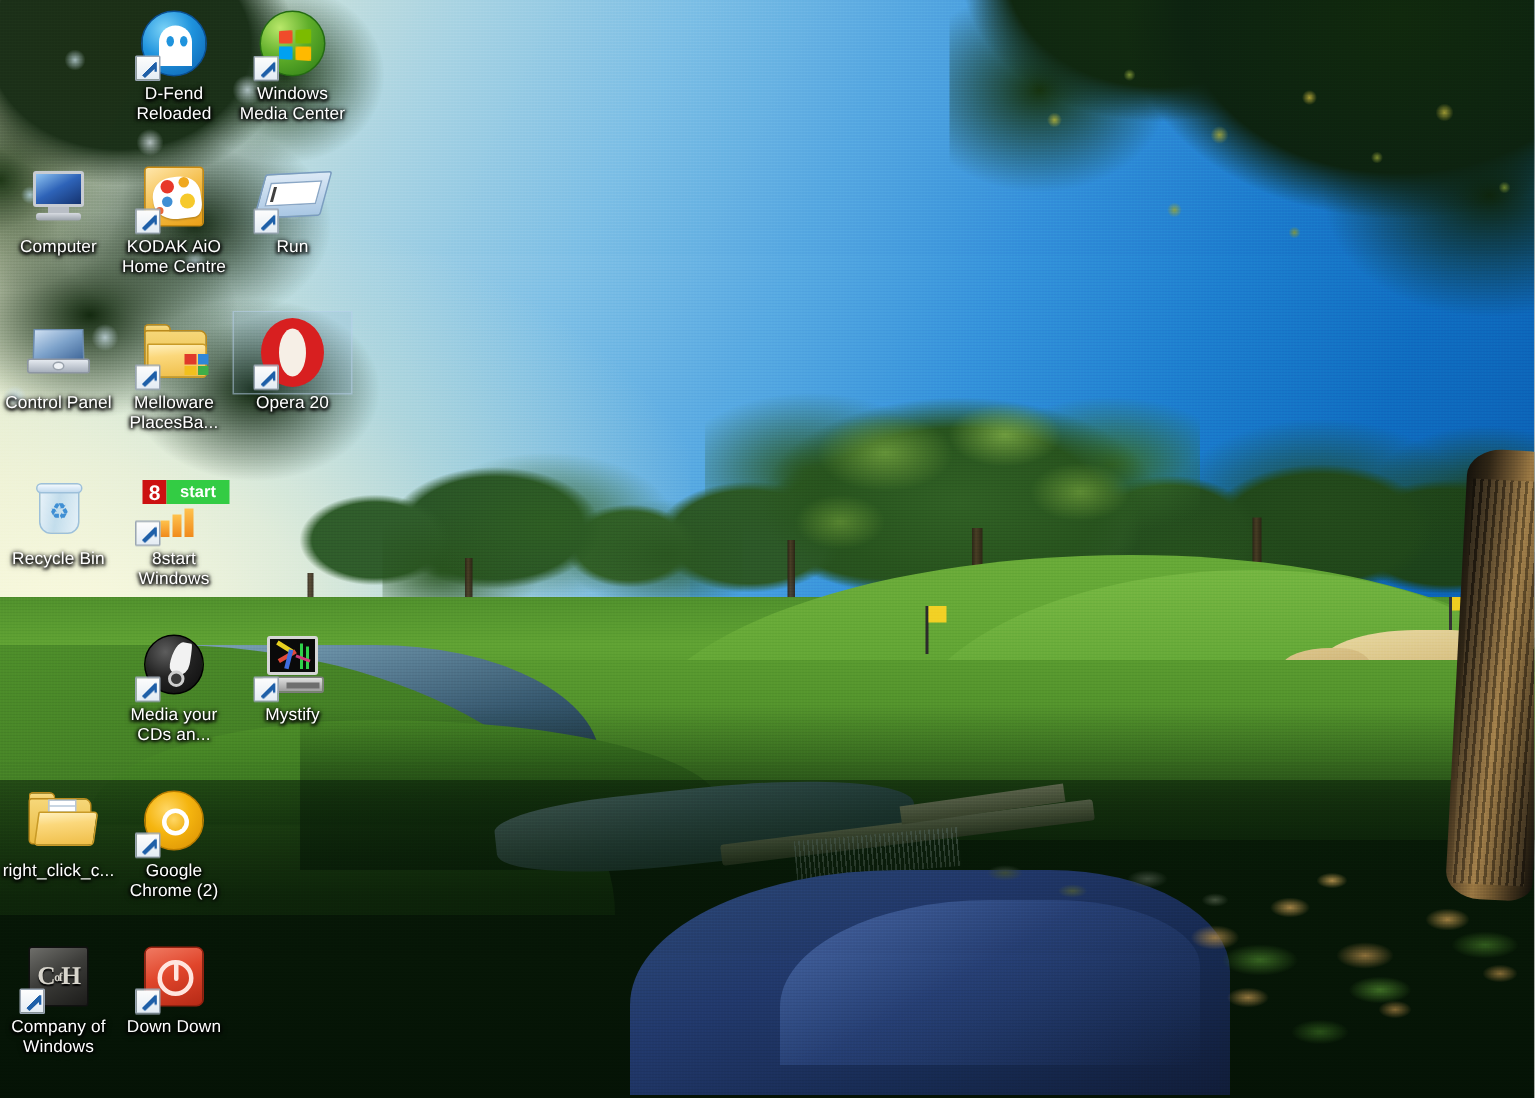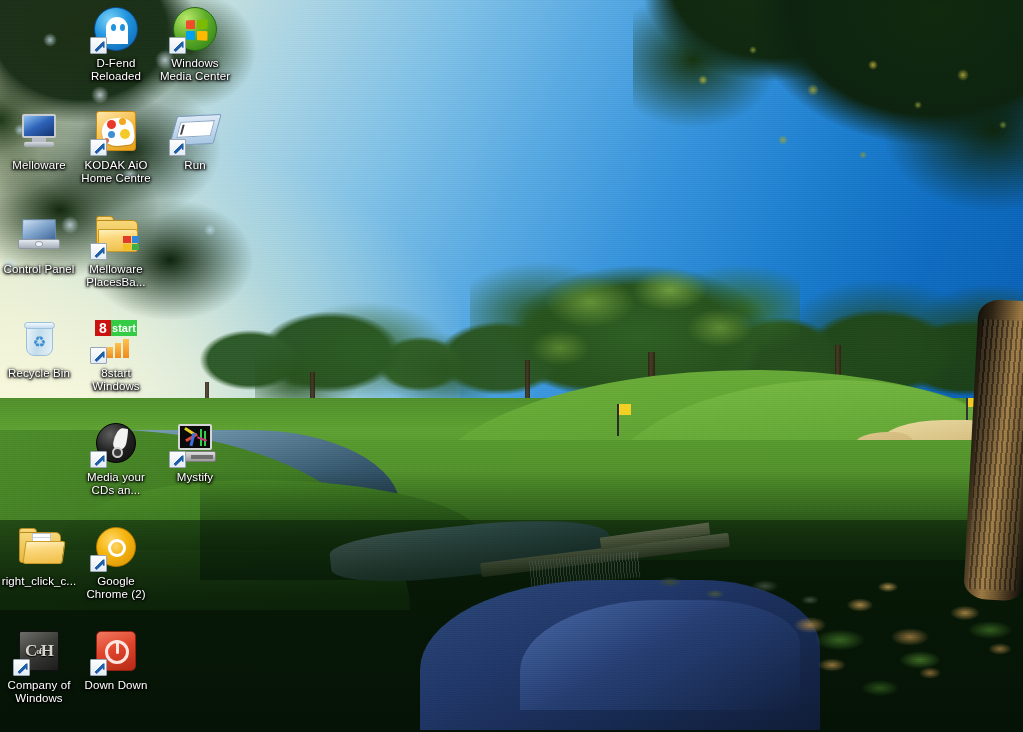--- a/index.html
+++ b/index.html
@@ -598,21 +598,21 @@
   }
 
   .eightstart { position:absolute; left:3px; top:5px; width:42px; height:38px; }
   .eightstart .eight {
     position:absolute; left:0; top:0; width:16px; height:16px;
     background:#cc1111; color:#ffffff;
     font-weight:bold; font-size:14px; line-height:16px; text-align:center;
     font-family:"Liberation Sans", sans-serif;
   }
   .eightstart .word {
-    position:absolute; left:16px; top:0; width:26px; height:16px;
+    position:absolute; left:16px; top:0; width:42px; height:16px;
     background:#33cc44; color:#ffffff;
     font-weight:bold; font-size:11px; line-height:16px; text-align:center;
     font-family:"Liberation Sans", sans-serif;
   }
   .eightstart .bars {
     position:absolute; left:4px; top:17px; width:34px; height:21px;
     display:flex; align-items:flex-end; gap:2px;
   }
   .eightstart .bars i {
     display:block; width:6px; background: linear-gradient(180deg,#ffc24d 0%,#f08a1b 100%);
@@ -771,21 +771,21 @@
         <div class="icon-box">
        <div class="glyph">
          <div class="monitor">
                 <div class="screen"></div>
               <div class="stand"></div>
               <div class="base"></div>
               </div>
 
        </div>
      </div>
-     <span class="icon-label">Melloware</span>
+     <span class="icon-label">Computer</span>
       </div>
       <div class="icon" style="left: 77px; top: 104px;">
         <div class="icon-box">
        <div class="glyph">
          <div class="kodak">
                 <div class="palette"></div>
                 <div class="dot d1"></div>
               <div class="dot d2"></div>
                 <div class="dot d3"></div>
               <div class="dot d4"></div>
@@ -833,20 +833,31 @@
        <div class="glyph">
          <div class="cp">
                 <div class="lid"></div>
               <div class="body"></div>
               <div class="knob"></div>
               </div>
 
        </div>
      </div>
      <span class="icon-label">Control Panel</span>
+      </div>
+      <div class="icon selected" style="left: 156px; top: 208px;">
+        <div class="icon-box">
+       <div class="glyph">
+         <div class="opera">
+              <div class="o"></div>
+            </div>
+         <span class="shortcut"></span>
+       </div>
+     </div>
+     <span class="icon-label">Opera 20</span>
       </div>
       <div class="icon" style="left: 0px; top: 312px;">
         <div class="icon-box">
        <div class="glyph">
          <div class="bin">
                 <div class="can"></div>
               <div class="lid"></div>
               <div class="rec">♻</div>
               </div>
 

